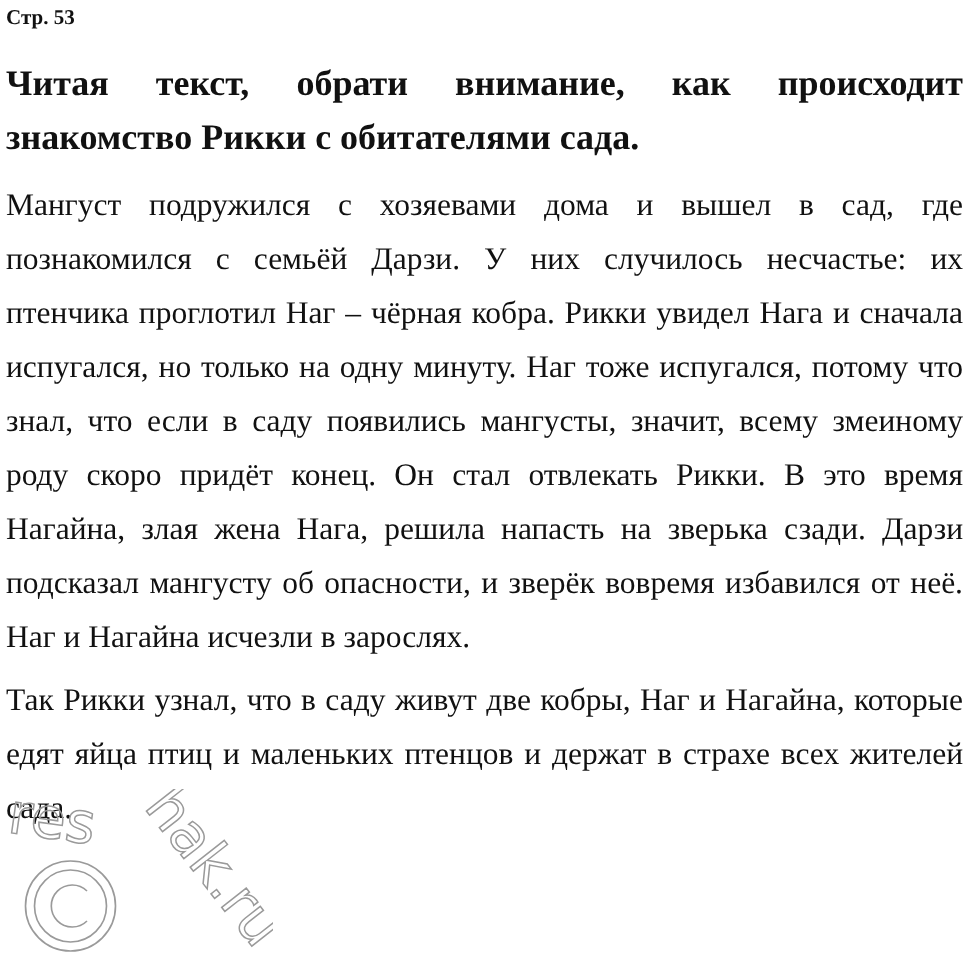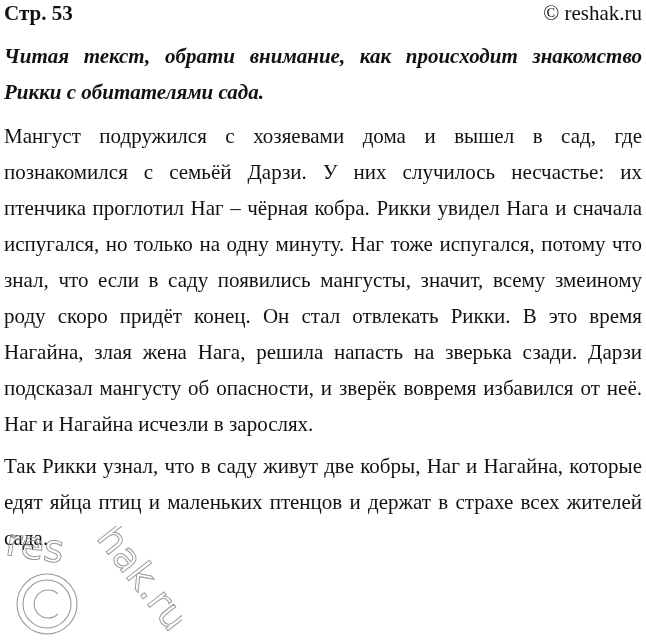--- a/index.html
+++ b/index.html
@@ -17,42 +17,41 @@
     }
     .header {
       position: absolute;
       top: 0;
       left: 4px;
       right: 4px;
       height: 26px;
       display: flex;
       justify-content: space-between;
       align-items: flex-start;
-      font-size: 21px;
+      font-size: 14px;
       line-height: 26px;
     }
     .page-num {
       font-weight: bold;
     }
     .site-mark {
       font-weight: normal;
     }
     .content {
       position: absolute;
       top: 38px;
       left: 4px;
       width: 638px;
     }
     .task {
       font-weight: bold;
-      font-size: 21px;
+      font-size: 24px;
       line-height: 36px;
       margin: 0 0 8px 0;
       text-align: justify;
-      font-style: italic;
     }
     .para {
       font-size: 21px;
       line-height: 36px;
       margin: 0 0 6px 0;
       text-align: justify;
     }
     .watermark {
       position: absolute;
       left: 2px;
@@ -60,21 +59,20 @@
       width: 180px;
       height: 114px;
       pointer-events: none;
     }
   </style>
 </head>
 <body>
 
 <div class="header">
   <span class="page-num">Стр. 53</span>
-  <span class="site-mark">© reshak.ru</span>
 </div>
 
 <div class="content">
   <p class="task">Читая текст, обрати внимание, как происходит знакомство Рикки с обитателями сада.</p>
   <p class="para">Мангуст подружился с хозяевами дома и вышел в сад, где познакомился с семьёй Дарзи. У них случилось несчастье: их птенчика проглотил Наг – чёрная кобра. Рикки увидел Нага и сначала испугался, но только на одну минуту. Наг тоже испугался, потому что знал, что если в саду появились мангусты, значит, всему змеиному роду скоро придёт конец. Он стал отвлекать Рикки. В это время Нагайна, злая жена Нага, решила напасть на зверька сзади. Дарзи подсказал мангусту об опасности, и зверёк вовремя избавился от неё. Наг и Нагайна исчезли в зарослях.</p>
   <p class="para">Так Рикки узнал, что в саду живут две кобры, Наг и Нагайна, которые едят яйца птиц и маленьких птенцов и держат в страхе всех жителей сада.</p>
 </div>
 
 <svg class="watermark" viewBox="0 0 180 114" xmlns="http://www.w3.org/2000/svg">
   <g fill="none" stroke="#9a9a9a" stroke-width="1.1">

